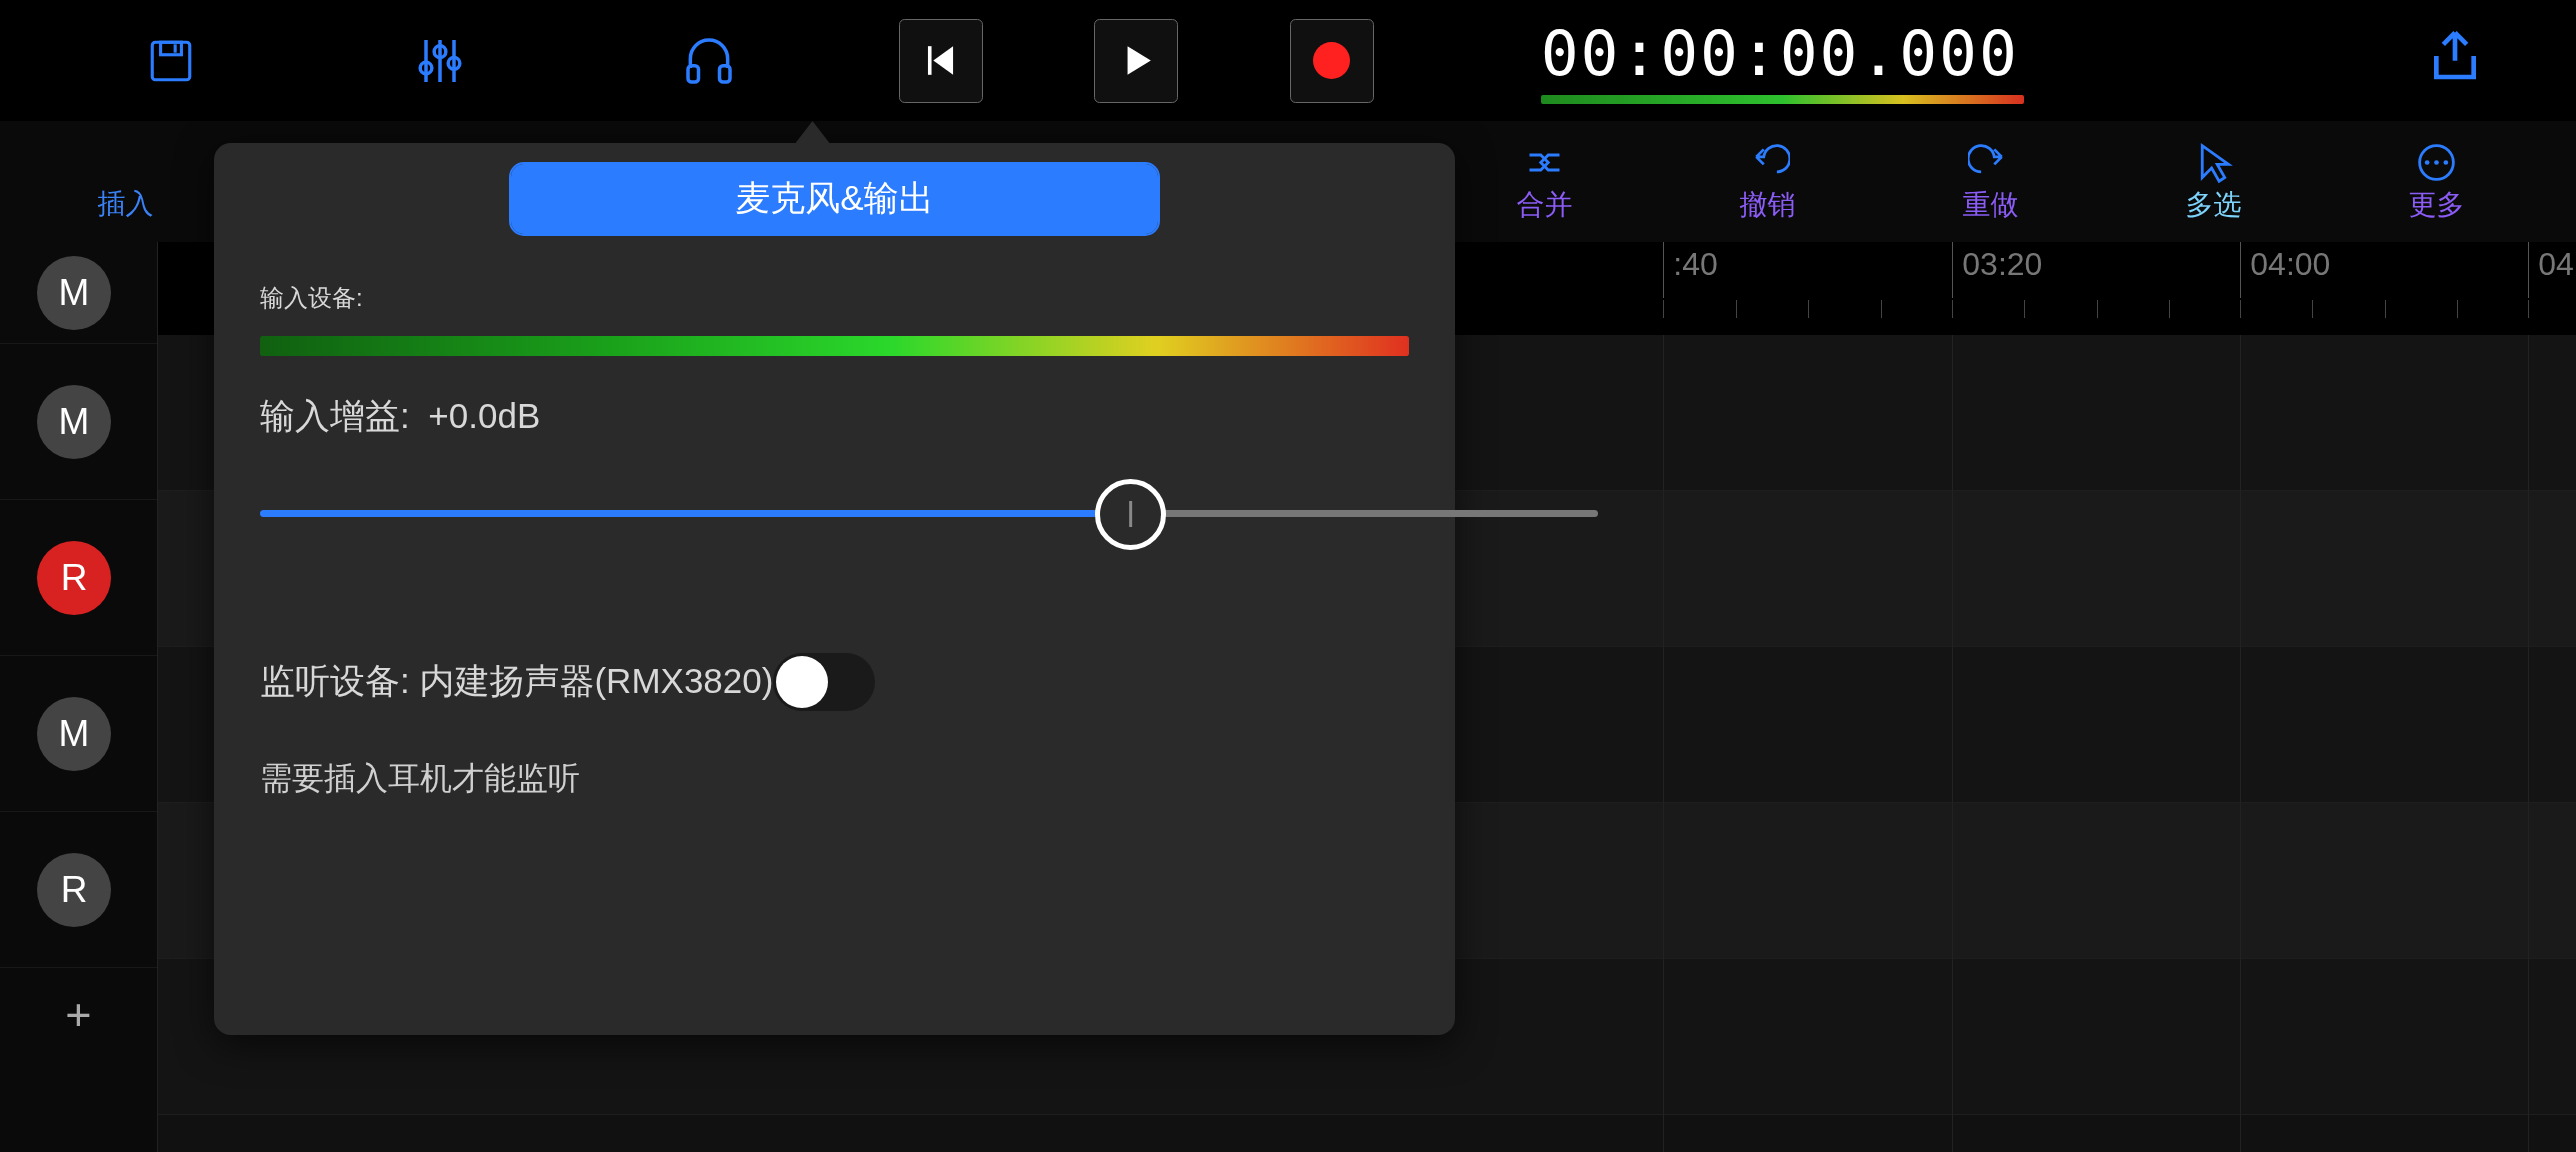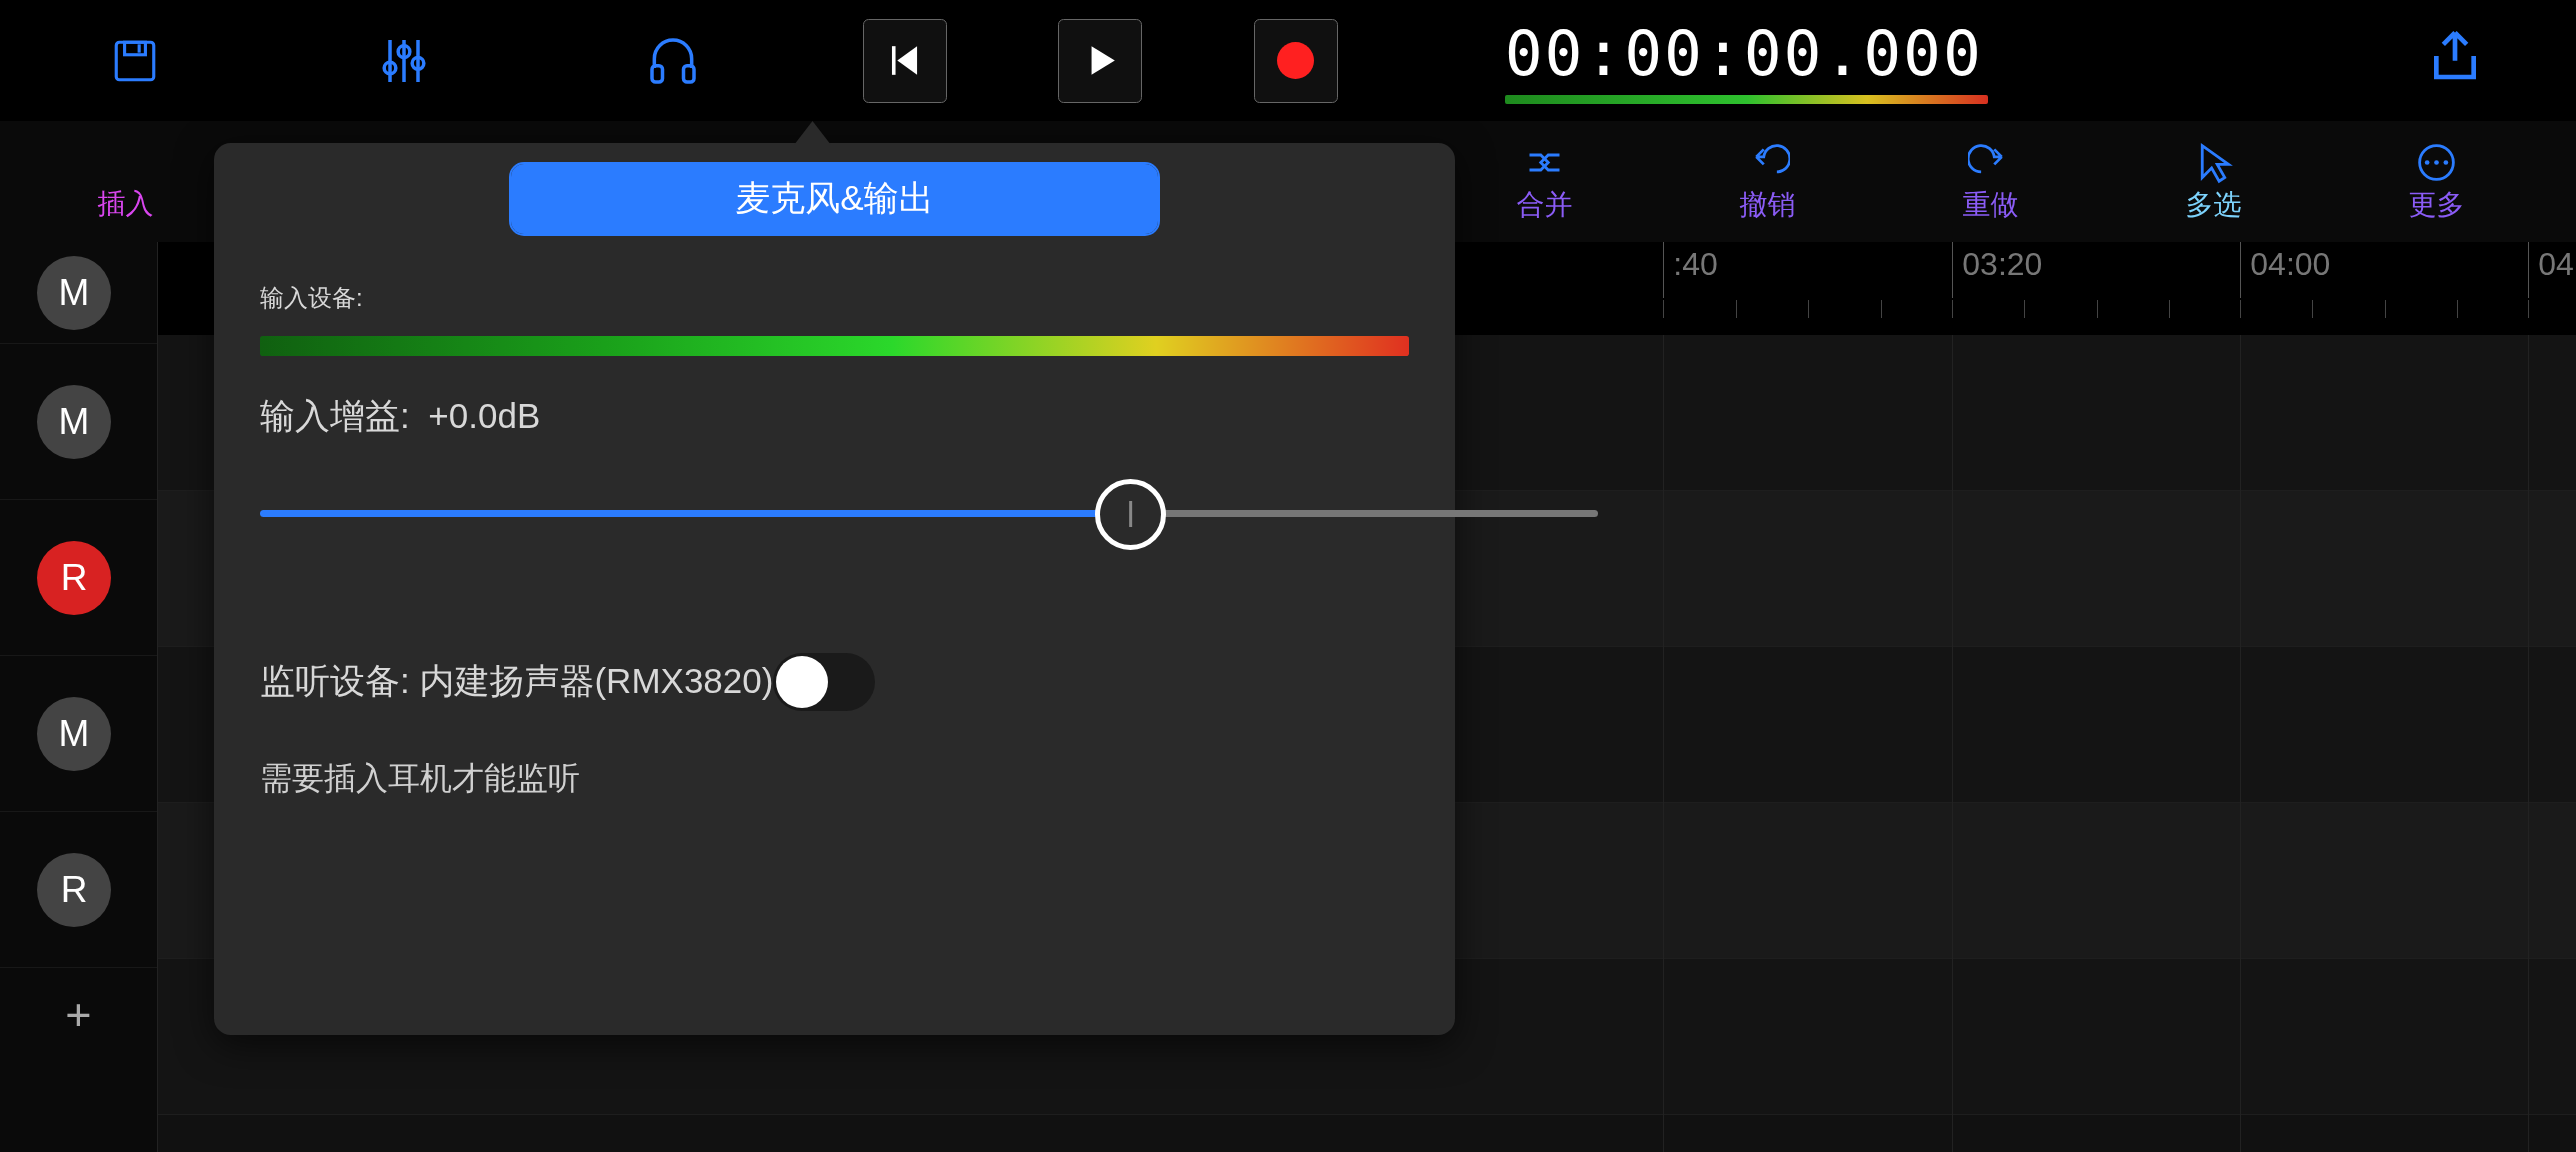--- a/index.html
+++ b/index.html
@@ -2,21 +2,21 @@
 <html style="font-size:15px"><head>
 <meta charset="utf-8">
 <style>
   * { box-sizing: border-box; margin: 0; padding: 0; }
   html, body { width: 100%; height: 100%; background: #000; font-family: -apple-system, "Helvetica Neue", Arial, sans-serif; color: #ccc; }
   body { width: 2576px; height: 1152px; position: relative; overflow: hidden; }
 
   
   .topbar {
     width: 100%; height: 121px; background: #000;
-    display: flex; align-items: center;
+    display: flex; align-items: center; padding-left: 36px;
   }
   .topbar-left { display: flex; align-items: center; }
   .topbar-icon {
     width: 269px; height: 121px; display: flex; align-items: center; justify-content: center;
     color: #2b7cff; font-size: 50px;
   }
   .topbar-icon svg { width: 56px; height: 56px; fill: none; stroke: #2b7cff; stroke-width: 3; }
   .topbar-icon.save svg { width: 50px; height: 50px; }
 
   .transport {
@@ -58,21 +58,21 @@
   .tool-item .t-label { color: #8b5cf6; font-size: 28px; }
   .tool-item.white .t-icon, .tool-item.white .t-label { color: #fff; }
   .tool-item svg { width: 45px; height: 45px; fill: none; stroke: currentColor; stroke-width: 3; }
 
   .secondbar-left-edge {
     position: absolute; left: 0; top: 0; height: 121px; width: 251px;
     display: flex; flex-direction: column; align-items: center; justify-content: center;
     color: #b0b0b0;
   }
   .secondbar-left-edge .t-icon { color: #2b7cff; font-size: 37px; }
-  .secondbar-left-edge .t-label { font-size: 28px; color: #d946ef; margin-top: 3px; }
+  .secondbar-left-edge .t-label { font-size: 28px; color: #3b82f6; margin-top: 3px; }
 
   
   .ruler {
     position: absolute; left: 158px; right: 0; top: 242px; height: 93px;
     background: #000; overflow: hidden; z-index: 1;
   }
   .ruler-major { position: absolute; top: 0; height: 56px; border-left: 1.9px solid #555; }
   .ruler-label { position: absolute; top: 3.7px; font-size: 32px; color: #777; padding-left: 9.3px; }
   .ruler-minor-row { position: absolute; bottom: 16.7px; left: 0; right: 0; height: 20.4px; }
   .ruler-minor { position: absolute; bottom: 0; height: 18.6px; border-left: 1.9px solid #444; }

